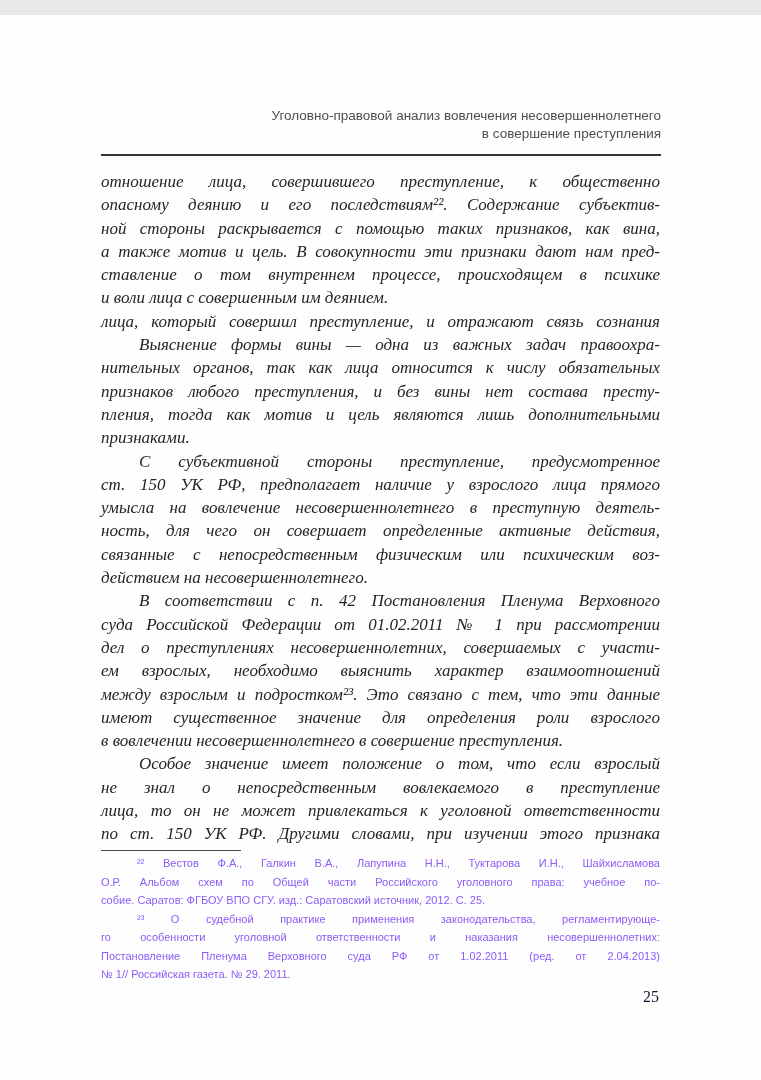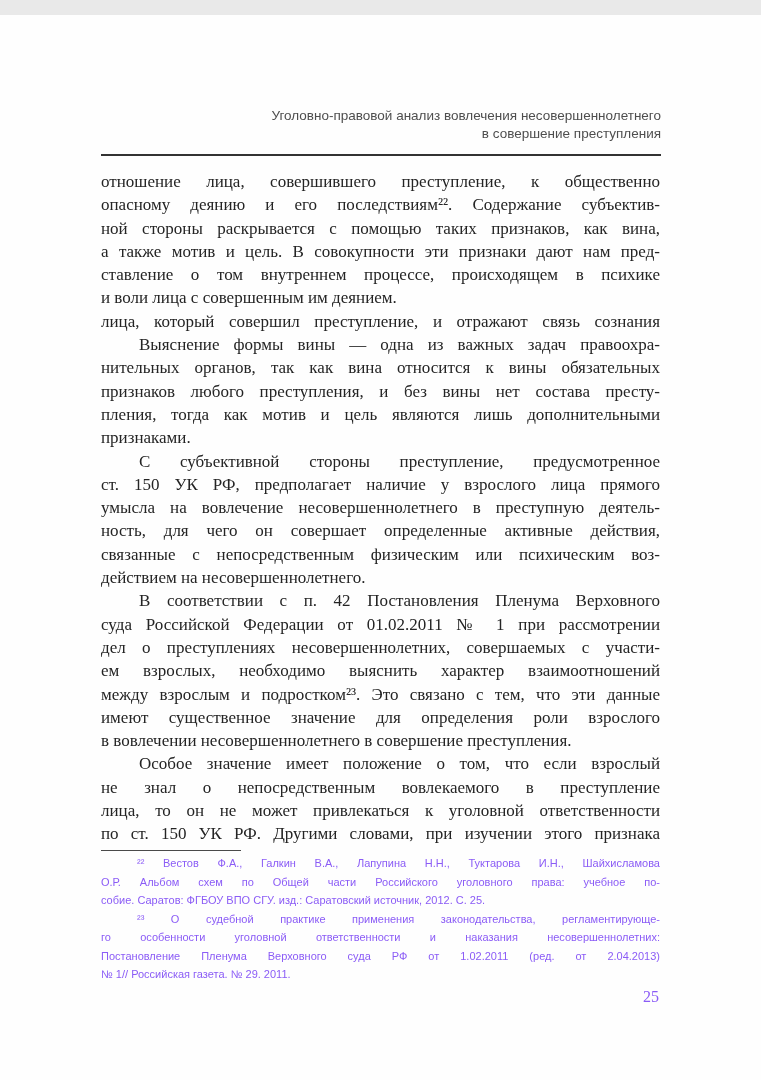--- a/index.html
+++ b/index.html
@@ -40,20 +40,21 @@
     font-size: 17px;
     line-height: 23.3px;
     color: #242424;
   }
   .paragraph { margin: 0; }
   .body-line {
     text-align: justify;
     text-align-last: justify;
     height: 23.3px;
     overflow: visible;
+    font-style: italic;
   }
   .body-line.indent { text-indent: 38px; }
   .body-line.last { text-align-last: left; }
   .footnote-separator {
     position: absolute;
     left: 101px;
     top: 835px;
     width: 140px;
     height: 1px;
     background: #4a4a4a;
@@ -74,21 +75,21 @@
     height: 18.5px;
   }
   .fn-line.indent { text-indent: 36px; }
   .fn-line.last { text-align-last: left; }
   .page-number {
     position: absolute;
     right: 102px;
     top: 972px;
     font-size: 16px;
     line-height: 20px;
-    color: #8b5cf6;
+    color: #0f172a;
   }
 </style>
 </head>
 <body>
 
 <div class="page">
 
   <div class="running-header">
     <div>Уголовно-правовой анализ вовлечения несовершеннолетнего</div>
     <div>в совершение преступления</div>
@@ -101,21 +102,21 @@
         <div class="body-line">отношение лица, совершившего преступление, к общественно</div>
         <div class="body-line">опасному деянию и его последствиям²². Содержание субъектив-</div>
         <div class="body-line">ной стороны раскрывается с помощью таких признаков, как вина,</div>
         <div class="body-line">а также мотив и цель. В совокупности эти признаки дают нам пред-</div>
         <div class="body-line">ставление о том внутреннем процессе, происходящем в психике</div>
         <div class="body-line last">и воли лица с совершенным им деянием.</div>
         <div class="body-line">лица, который совершил преступление, и отражают связь сознания</div>
       </div>
       <div class="paragraph">
         <div class="body-line indent">Выяснение формы вины — одна из важных задач правоохра-</div>
-        <div class="body-line">нительных органов, так как вина относится к вины обязательных</div>
+        <div class="body-line">нительных органов, так как лица относится к числу обязательных</div>
         <div class="body-line">признаков любого преступления, и без вины нет состава престу-</div>
         <div class="body-line">пления, тогда как мотив и цель являются лишь дополнительными</div>
         <div class="body-line last">признаками.</div>
       </div>
       <div class="paragraph">
         <div class="body-line indent">С субъективной стороны преступление, предусмотренное</div>
         <div class="body-line">ст. 150 УК РФ, предполагает наличие у взрослого лица прямого</div>
         <div class="body-line">умысла на вовлечение несовершеннолетнего в преступную деятель-</div>
         <div class="body-line">ность, для чего он совершает определенные активные действия,</div>
         <div class="body-line">связанные с непосредственным физическим или психическим воз-</div>

